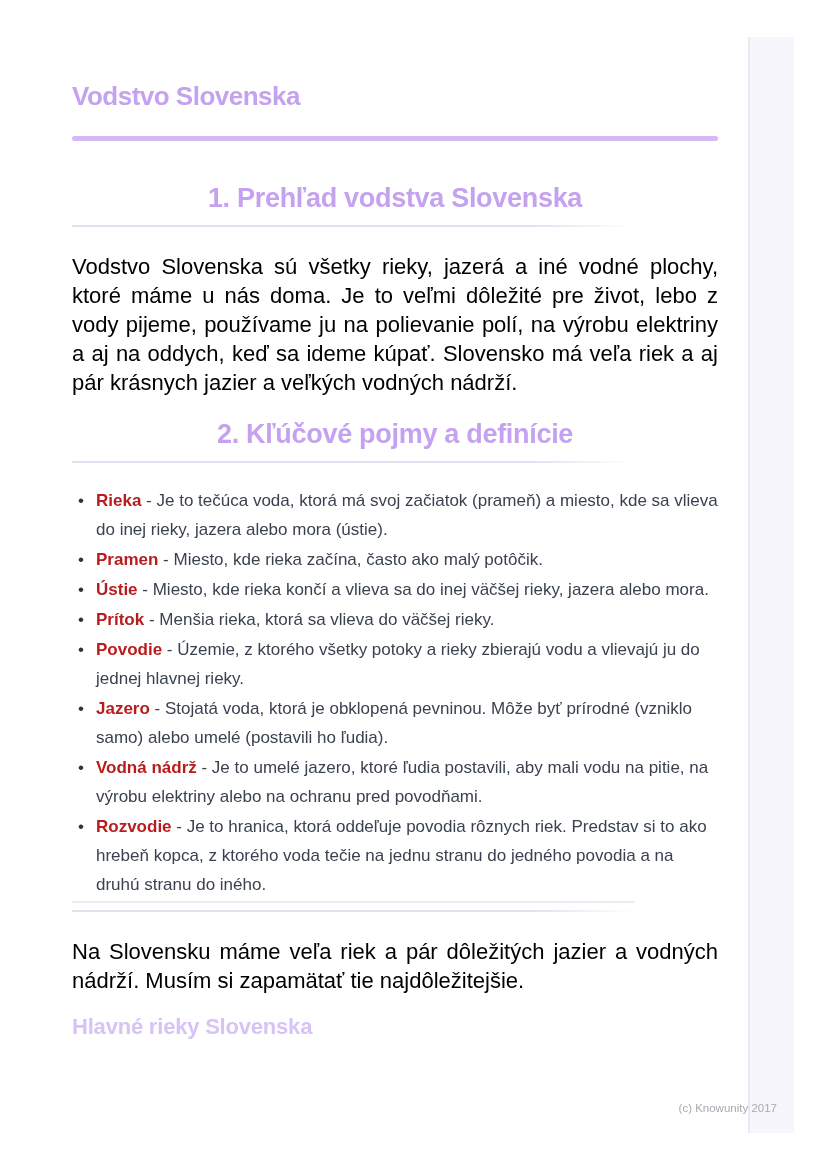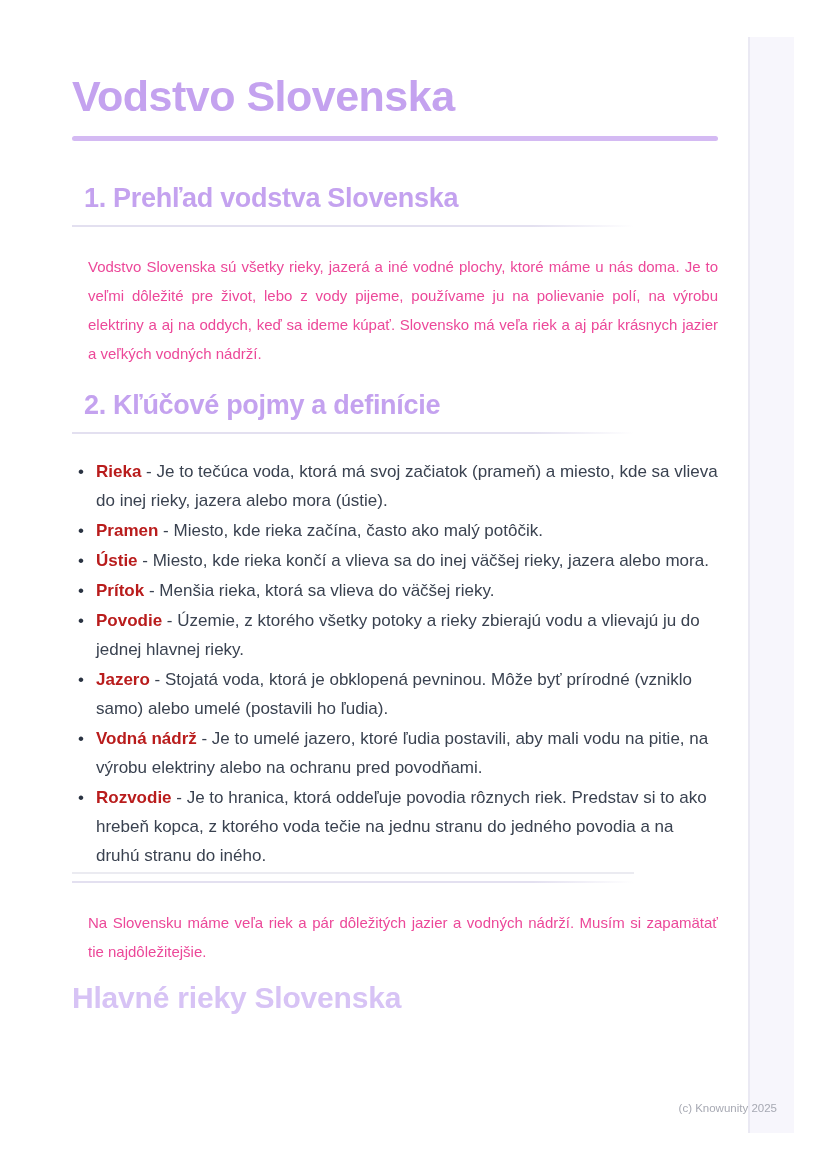--- a/index.html
+++ b/index.html
@@ -19,55 +19,56 @@
     z-index: 1;
   }
   .page {
     position: absolute;
     left: 72px; top: 0;
     width: 646px;
     z-index: 0;
   }
   .doc-title {
     margin: 75px 0 0 0;
-    font-size: 43px;
+    font-size: 26px;
     line-height: 42px;
     font-weight: bold;
     letter-spacing: -0.5px;
     color: #c4a2ef;
   }
   .title-rule {
     margin-top: 19px;
     height: 5px;
     width: 646px;
     background: #d4baf3;
     border-radius: 3px;
   }
   .section-heading {
     margin: 12px;
     font-size: 27px;
     line-height: 30px;
     font-weight: bold;
     letter-spacing: -0.3px;
     color: #c4a2ef;
+    text-align: center;
   }
   .mt-s1 { margin-top: 42px; }
   .mt-s2 { margin-top: 22px; }
   .mt-s3 { margin-top: 46px; }
   .heading-rule {
     margin-top: 7px;
     height: 2px;
     width: 562px;
     background: linear-gradient(to right, #e3e0f0 82%, rgba(227,224,240,0) 100%);
   }
   .para {
-    margin: 25px 0 0 16px;
-    font-size: 15px;
+    margin: 25px 0 0 0;
+    font-size: 22px;
     line-height: 29px;
-    color: #ec4899;
+    color: #000000;
     text-align: justify;
   }
   ul.terms {
     list-style: none;
     margin: 23px 0 0 0;
     padding: 0;
   }
   ul.terms li {
     position: relative;
     padding-left: 24px;
@@ -86,21 +87,21 @@
     font-weight: bold;
   }
   .section-divider {
     margin-top: 2px;
     height: 2px;
     width: 562px;
     background: #ebebf1;
   }
   .subheading {
     margin: 19px 0 0 0;
-    font-size: 30px;
+    font-size: 22px;
     line-height: 26px;
     font-weight: bold;
     letter-spacing: -0.2px;
     color: #d7c3f5;
   }
   .footer-note {
     position: absolute;
     top: 1102px;
     right: 51px;
     font-size: 11.5px;
@@ -142,13 +143,13 @@
   <div class="section-divider"></div>
 
   <section>
     <div class="heading-rule"></div>
     <p class="para">Na Slovensku máme veľa riek a pár dôležitých jazier a vodných nádrží. Musím si zapamätať tie najdôležitejšie.</p>
     <h3 class="subheading">Hlavné rieky Slovenska</h3>
   </section>
 
 </div>
 
-<div class="footer-note">(c) Knowunity 2025</div>
+<div class="footer-note">(c) Knowunity 2017</div>
 
 </body></html>

